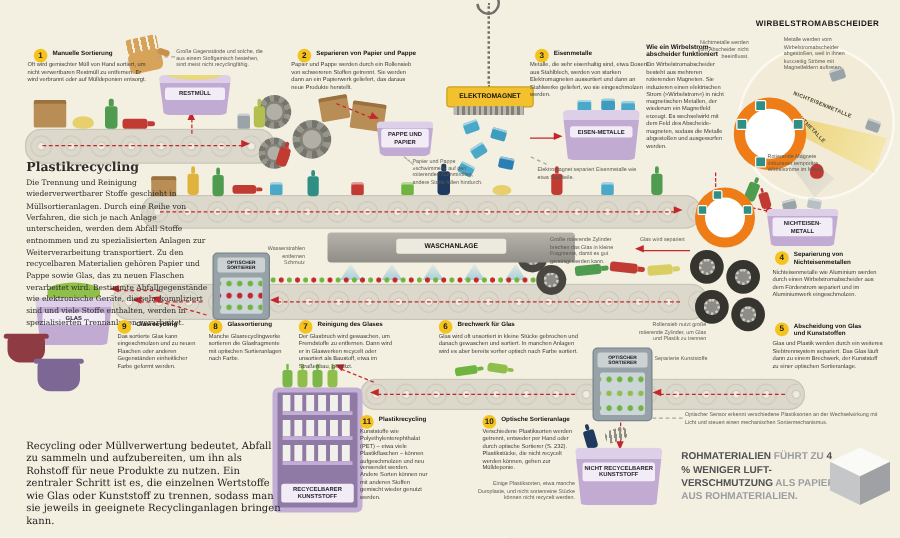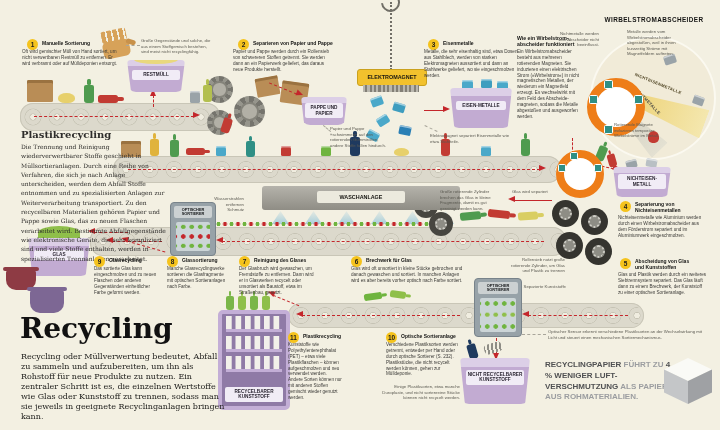--- a/index.html
+++ b/index.html
@@ -371,25 +371,24 @@
   <div class="lead" style="left:522px;top:334px;width:24px"></div>
   <span class="ann" style="left:548px;top:329px;width:158px">Optischer Sensor erkennt verschiedene Plastiksorten an der Wechselwirkung mit Licht und steuert einen mechanischen Sortiermechanismus.</span>
 
   <div class="bottle" style="left:468px;top:344px;width:9px;height:15px;background:#1f3a5f;transform:rotate(-16deg)"></div>
   <div class="abs" style="left:484px;top:343px;width:18px;height:10px;transform:rotate(-18deg);z-index:6;
        background:repeating-linear-gradient(100deg,#8e8d85 0 2px,rgba(0,0,0,0) 2px 4px);border-radius:4px"></div>
   <div class="bin" style="left:460px;top:358px;width:70px;height:46px">
     <div class="lbl" style="top:26%">NICHT RECYCELBARER KUNSTSTOFF</div>
   </div>
 
-  <span class="serif abs" style="left:20px;top:312px;font-weight:bold;font-size:28px;color:#111;z-index:6">Recycling</span>
   <span class="serif abs" style="left:21px;top:352px;width:208px;font-size:8px;line-height:1.26;color:#1c1c1a;z-index:6">Recycling oder Müllverwertung bedeutet, Abfall zu sammeln und aufzubereiten, um ihn als Rohstoff für neue Produkte zu nutzen. Ein zentraler Schritt ist es, die einzelnen Wertstoffe wie Glas oder Kunststoff zu trennen, sodass man sie jeweils in geeignete Recyclinganlagen bringen kann.</span>
 
   <div class="abs" style="left:545px;top:360px;width:128px;font:bold 8px/1.35 'Liberation Sans',sans-serif;z-index:6">
-    <span style="color:#4f5052">RECYCLINGPAPIER</span><span style="color:#9b9da0"> FÜHRT ZU </span><span style="color:#4f5052">4 % WENIGER LUFT-VERSCHMUTZUNG</span><span style="color:#9b9da0"> ALS PAPIER AUS ROHMATERIALIEN.</span>
+    <span style="color:#4f5052">ROHMATERIALIEN</span><span style="color:#9b9da0"> FÜHRT ZU </span><span style="color:#4f5052">4 % WENIGER LUFT-VERSCHMUTZUNG</span><span style="color:#9b9da0"> ALS PAPIER AUS ROHMATERIALIEN.</span>
   </div>
   <div class="abs" style="left:664px;top:356px;width:48px;height:48px;z-index:6">
     <div class="abs" style="inset:0;background:#fafaf6;clip-path:polygon(50% 4%,100% 28%,50% 52%,0 28%)"></div>
     <div class="abs" style="inset:0;background:#c4c6c8;clip-path:polygon(0 28%,50% 52%,50% 100%,0 76%)"></div>
     <div class="abs" style="inset:0;background:#9fa1a4;clip-path:polygon(100% 28%,50% 52%,50% 100%,100% 76%)"></div>
   </div>
 
 </div>
 
 </body></html>

